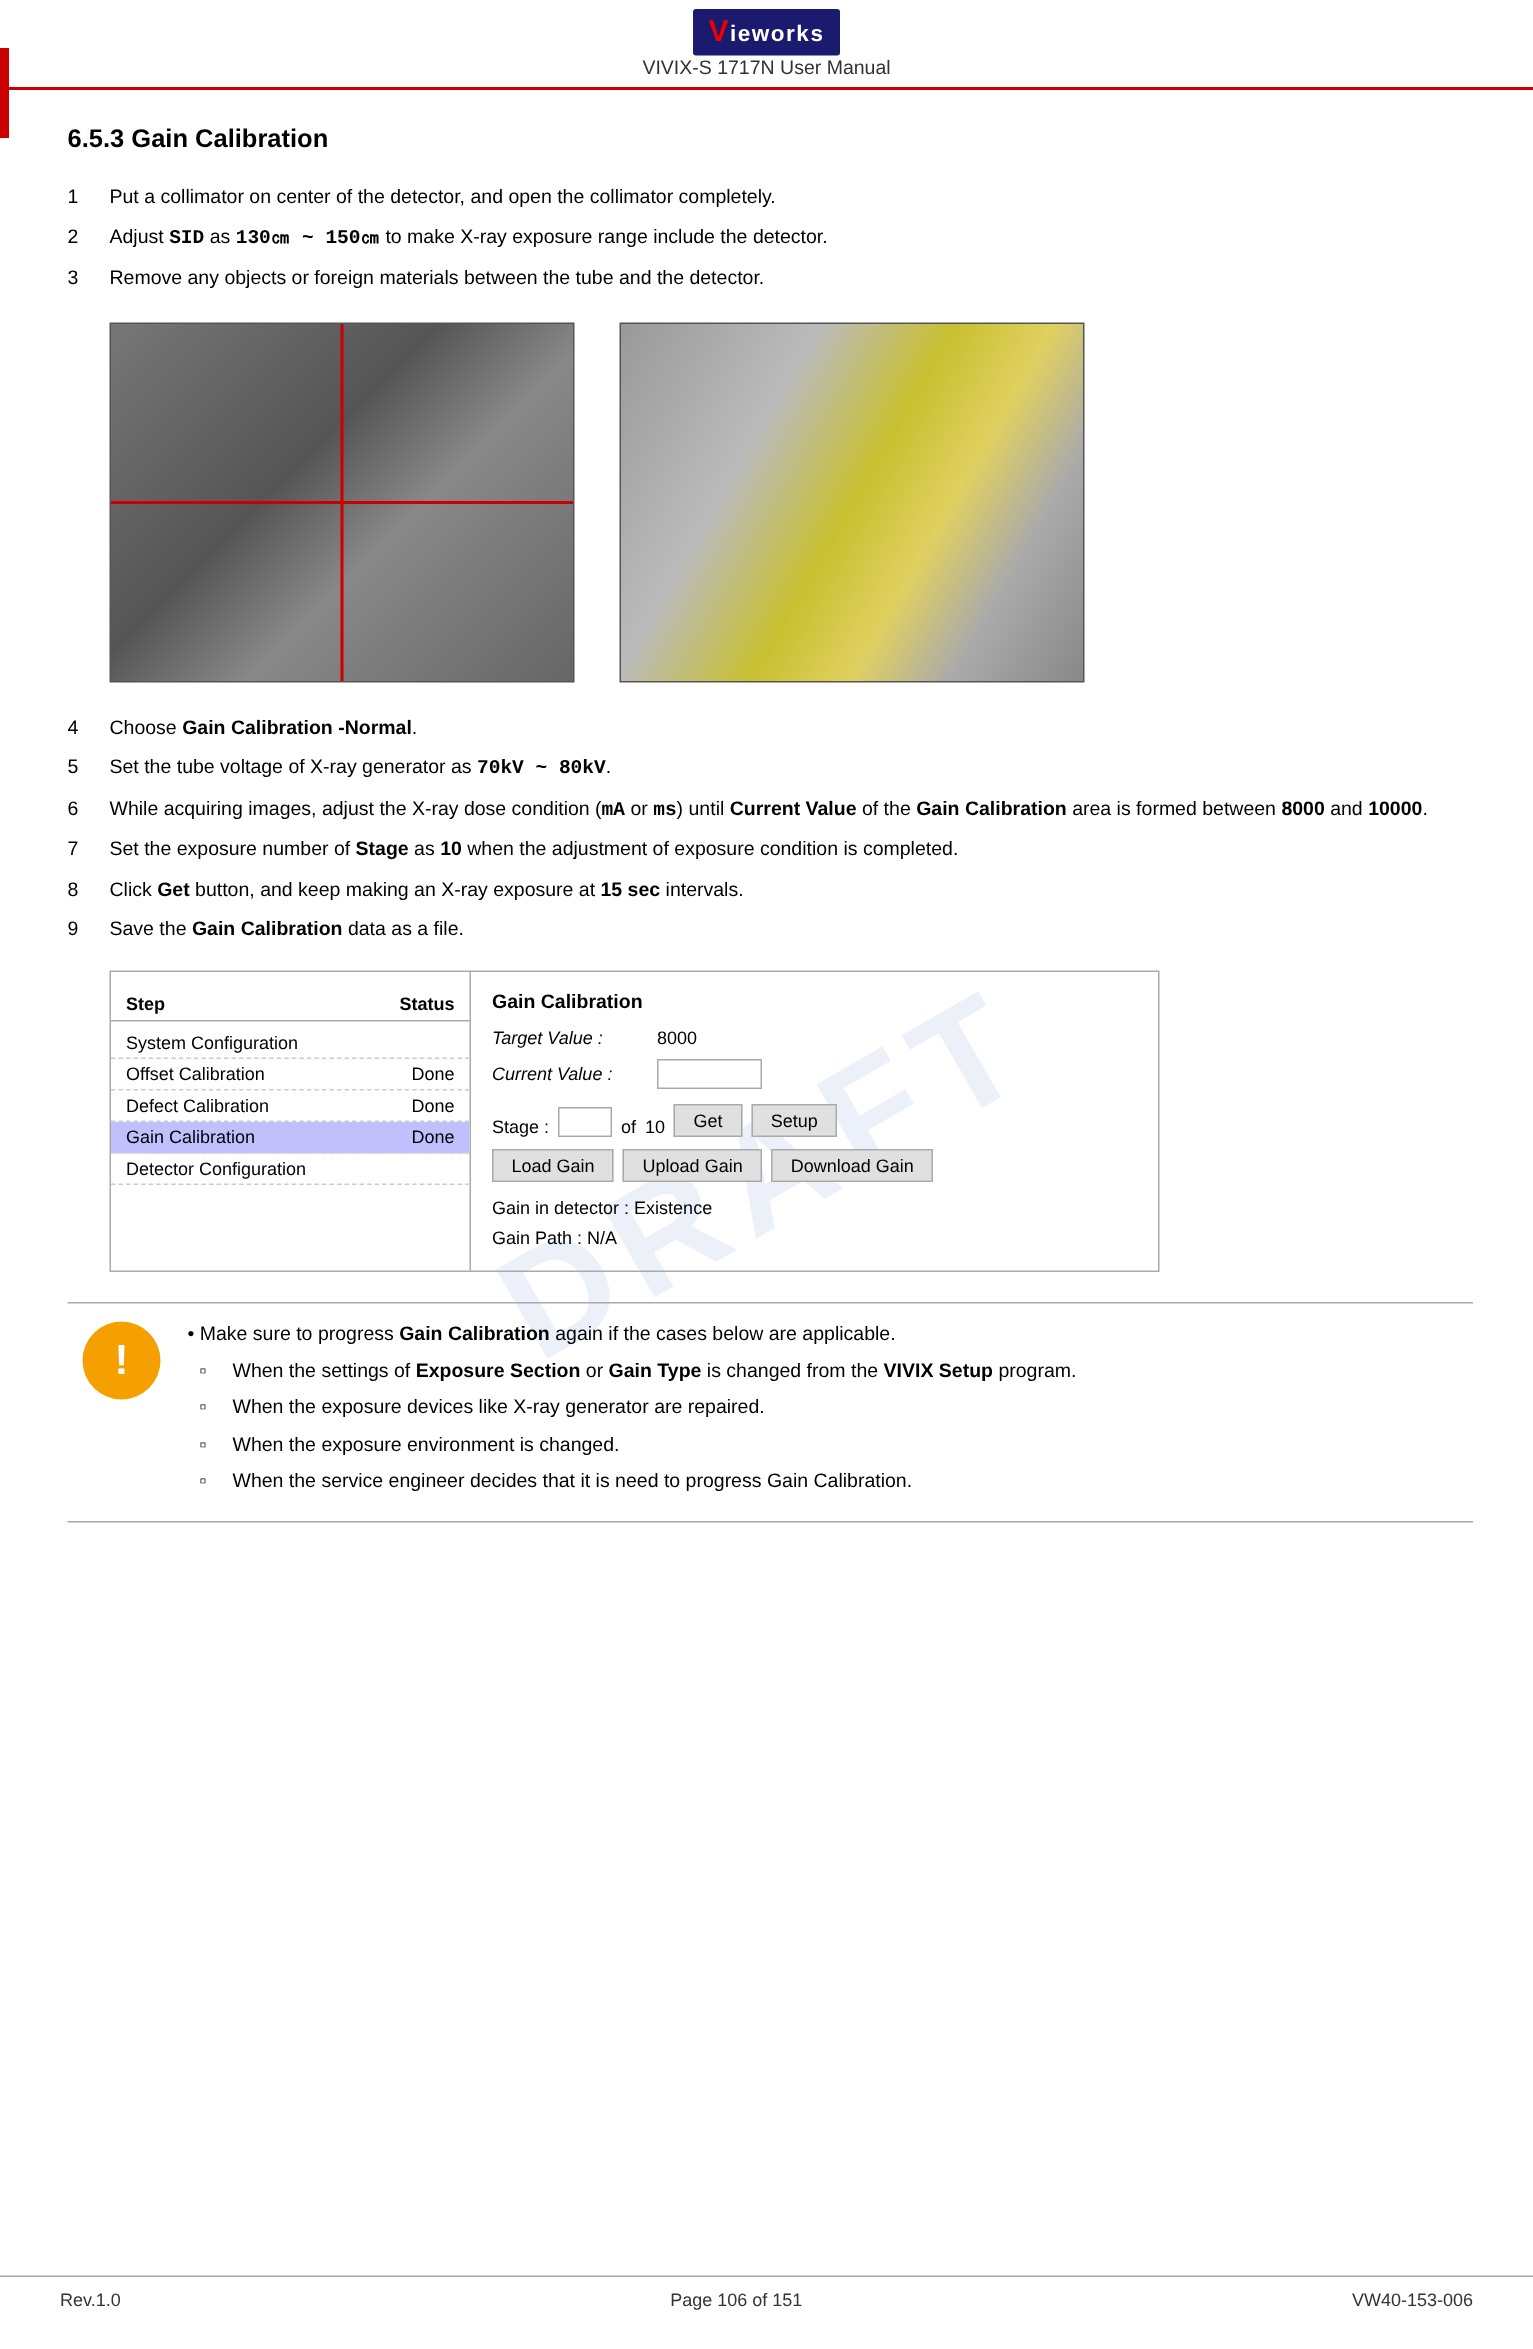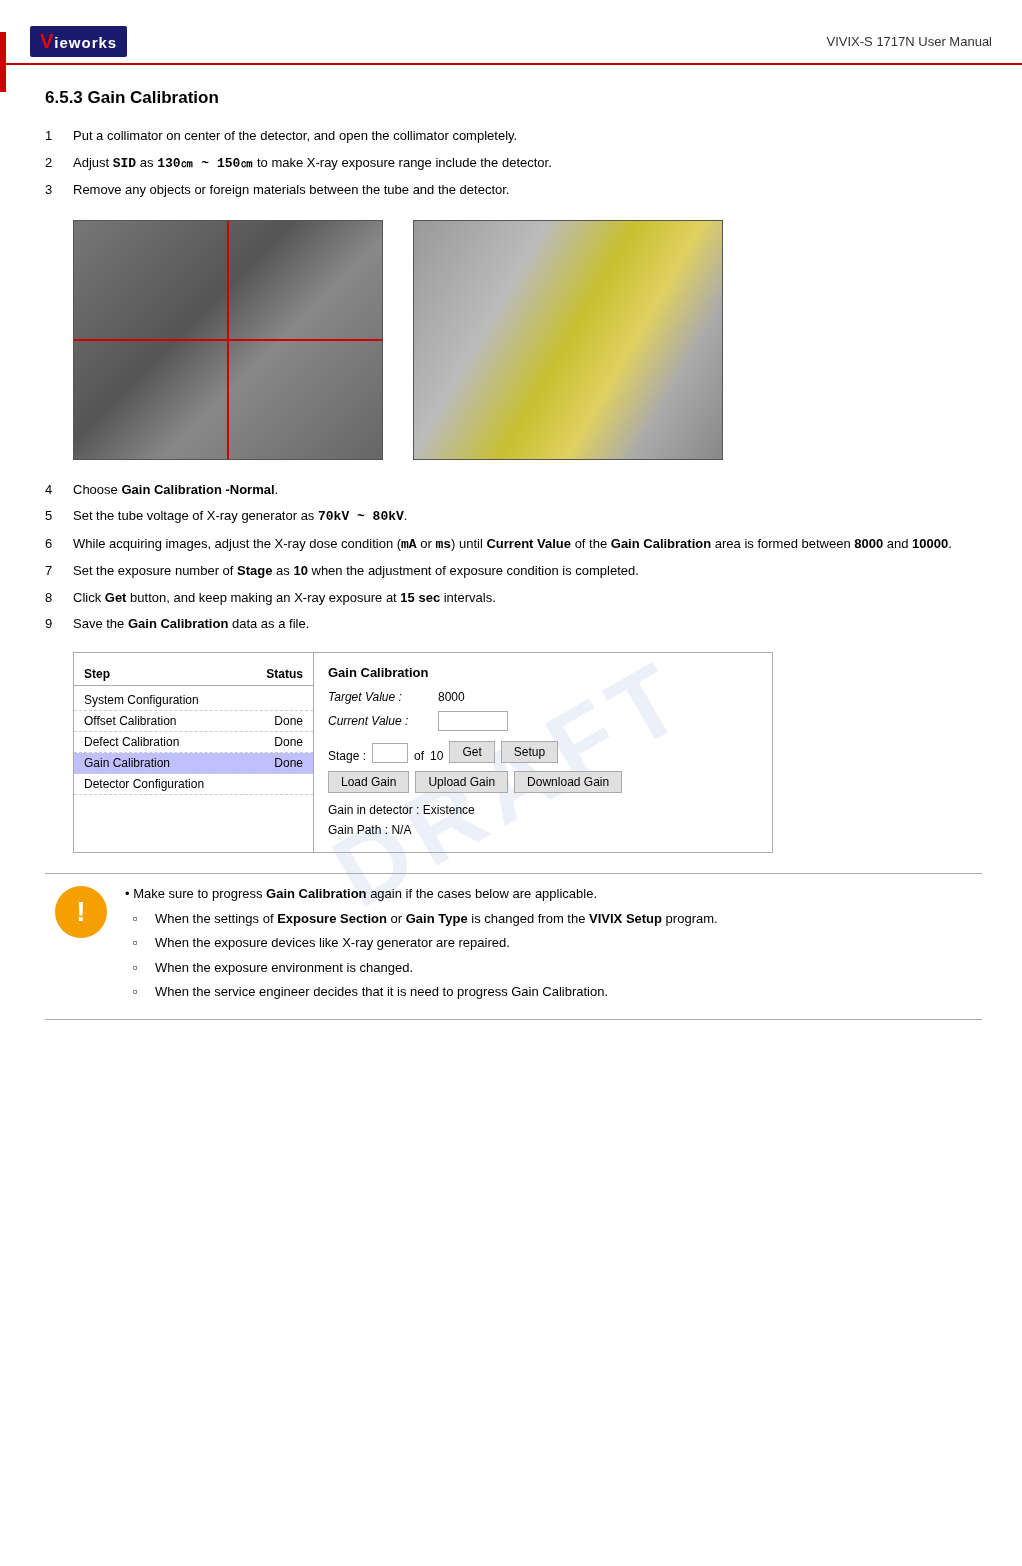--- a/index.html
+++ b/index.html
@@ -16,22 +16,23 @@
       width: 1022px;
       min-height: 1566px;
       padding: 0;
       position: relative;
     }
     
     .header {
       display: flex;
       justify-content: space-between;
       align-items: center;
-      padding: 26px 30px 6px 30px;
+      padding: 6px 30px 6px 30px;
       border-bottom: 2px solid #c00;
+      flex-direction: column;
     }
     .header-logo {
       display: flex;
       align-items: center;
     }
     .logo-box {
       background: #1a1a6e;
       color: #fff;
       font-size: 15px;
       font-weight: bold;
@@ -468,13 +469,18 @@
             <li>
                 <span>When the service engineer decides that it is need to progress Gain Calibration.</span>
               </li>
           </ul>
         </div>
       </div>
 
     </div>
   </div>
 
+  <div class="footer">
+    <span>Rev.1.0</span>
+    <span>Page 106 of 151</span>
+    <span>VW40-153-006</span>
+  </div>
 </div>
 
 </body></html>

